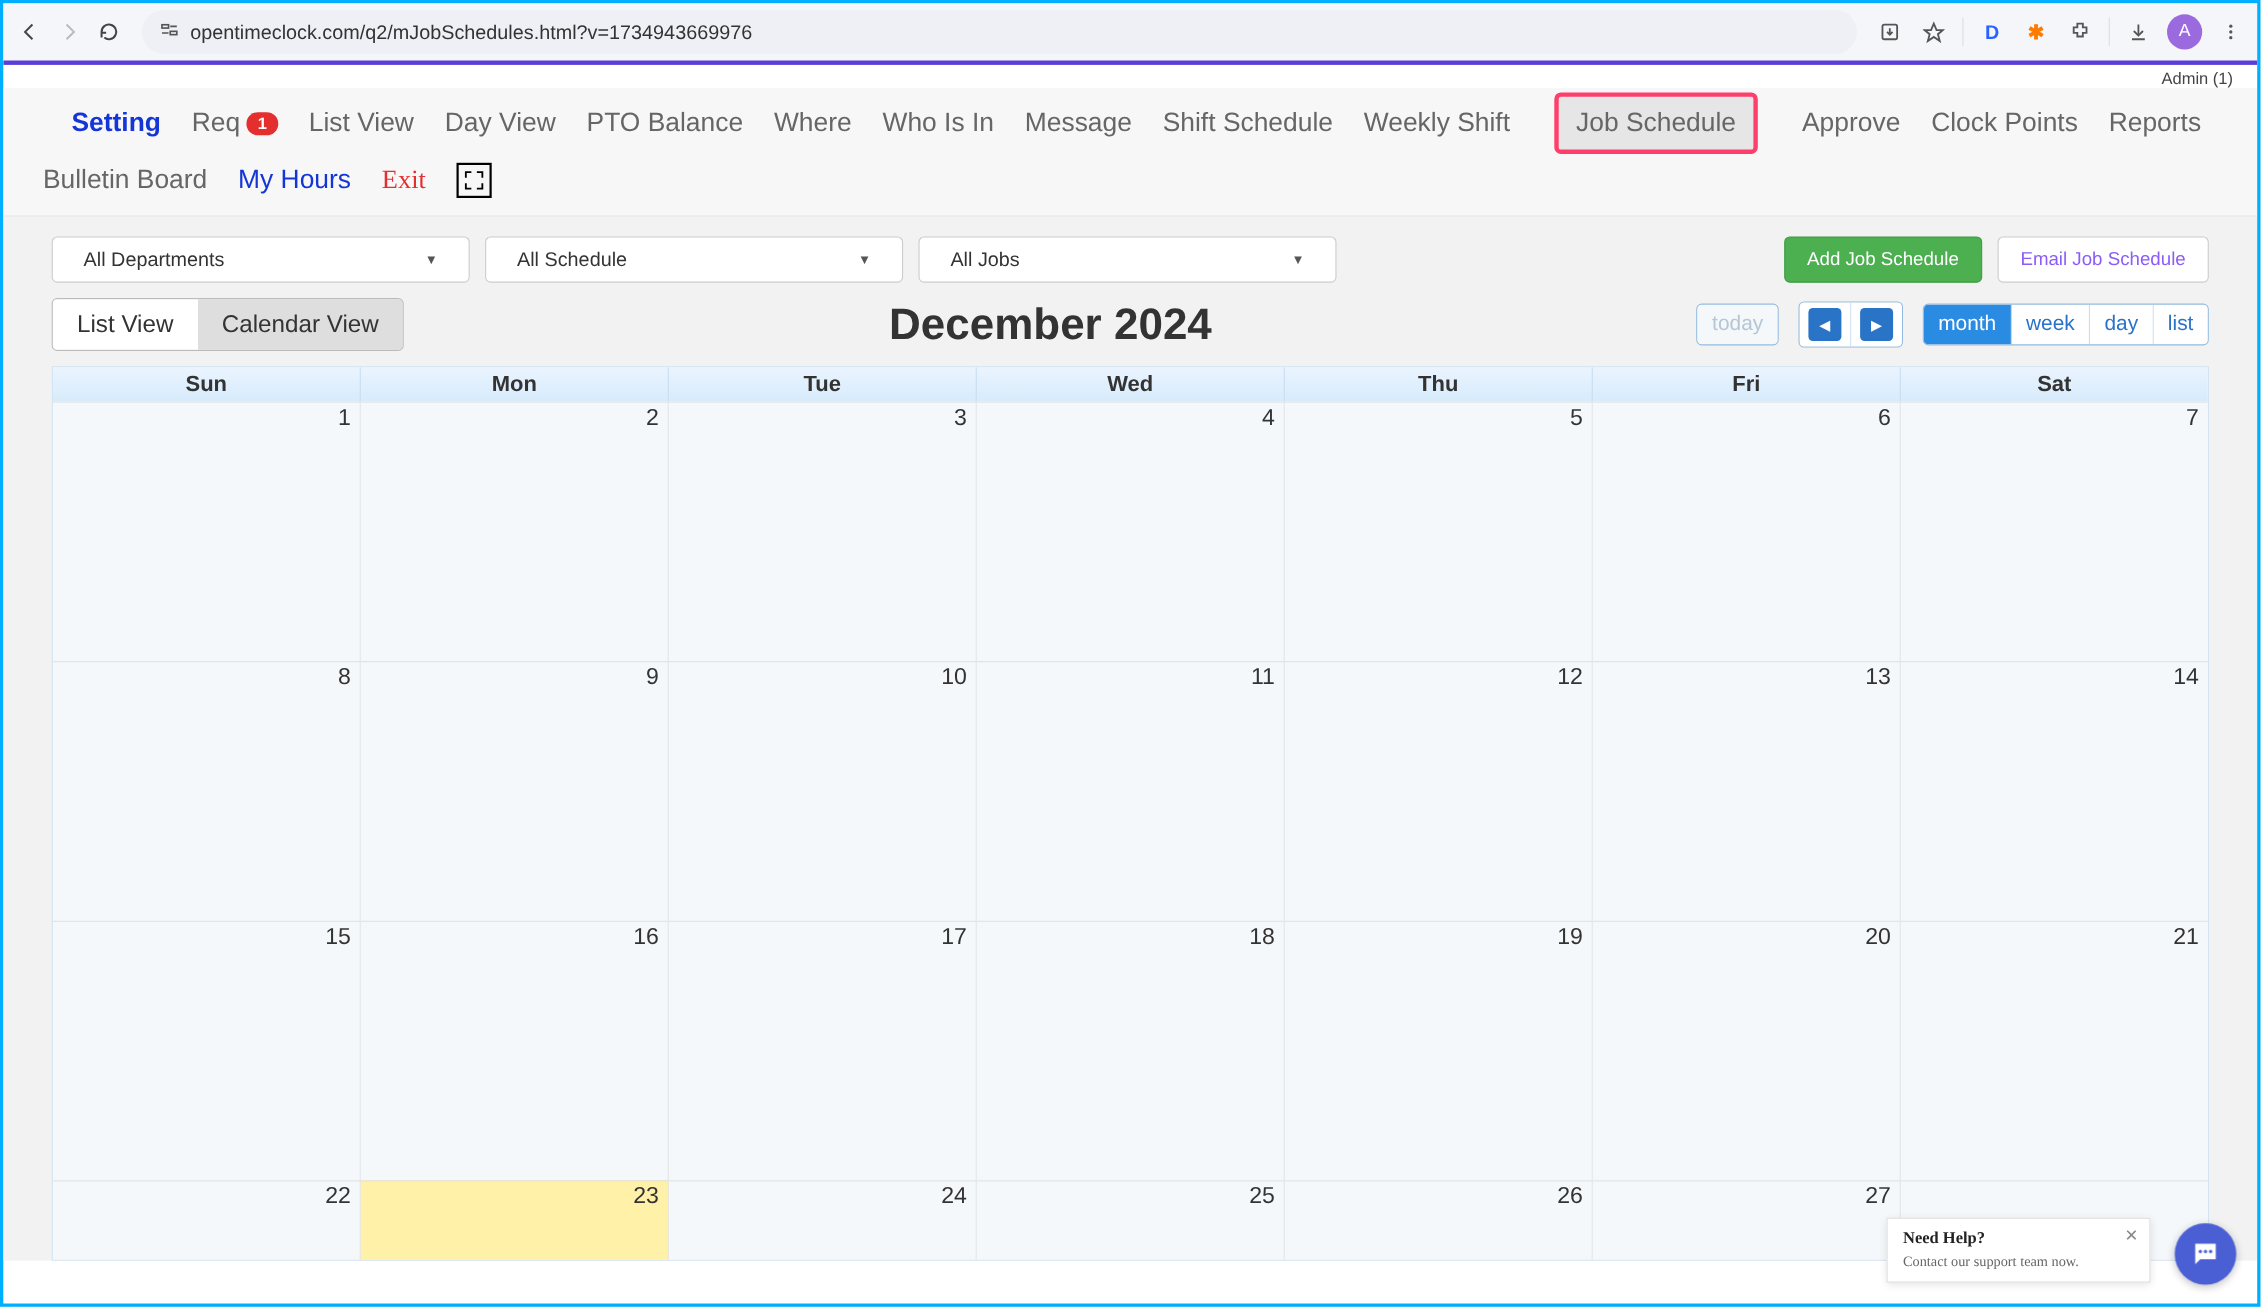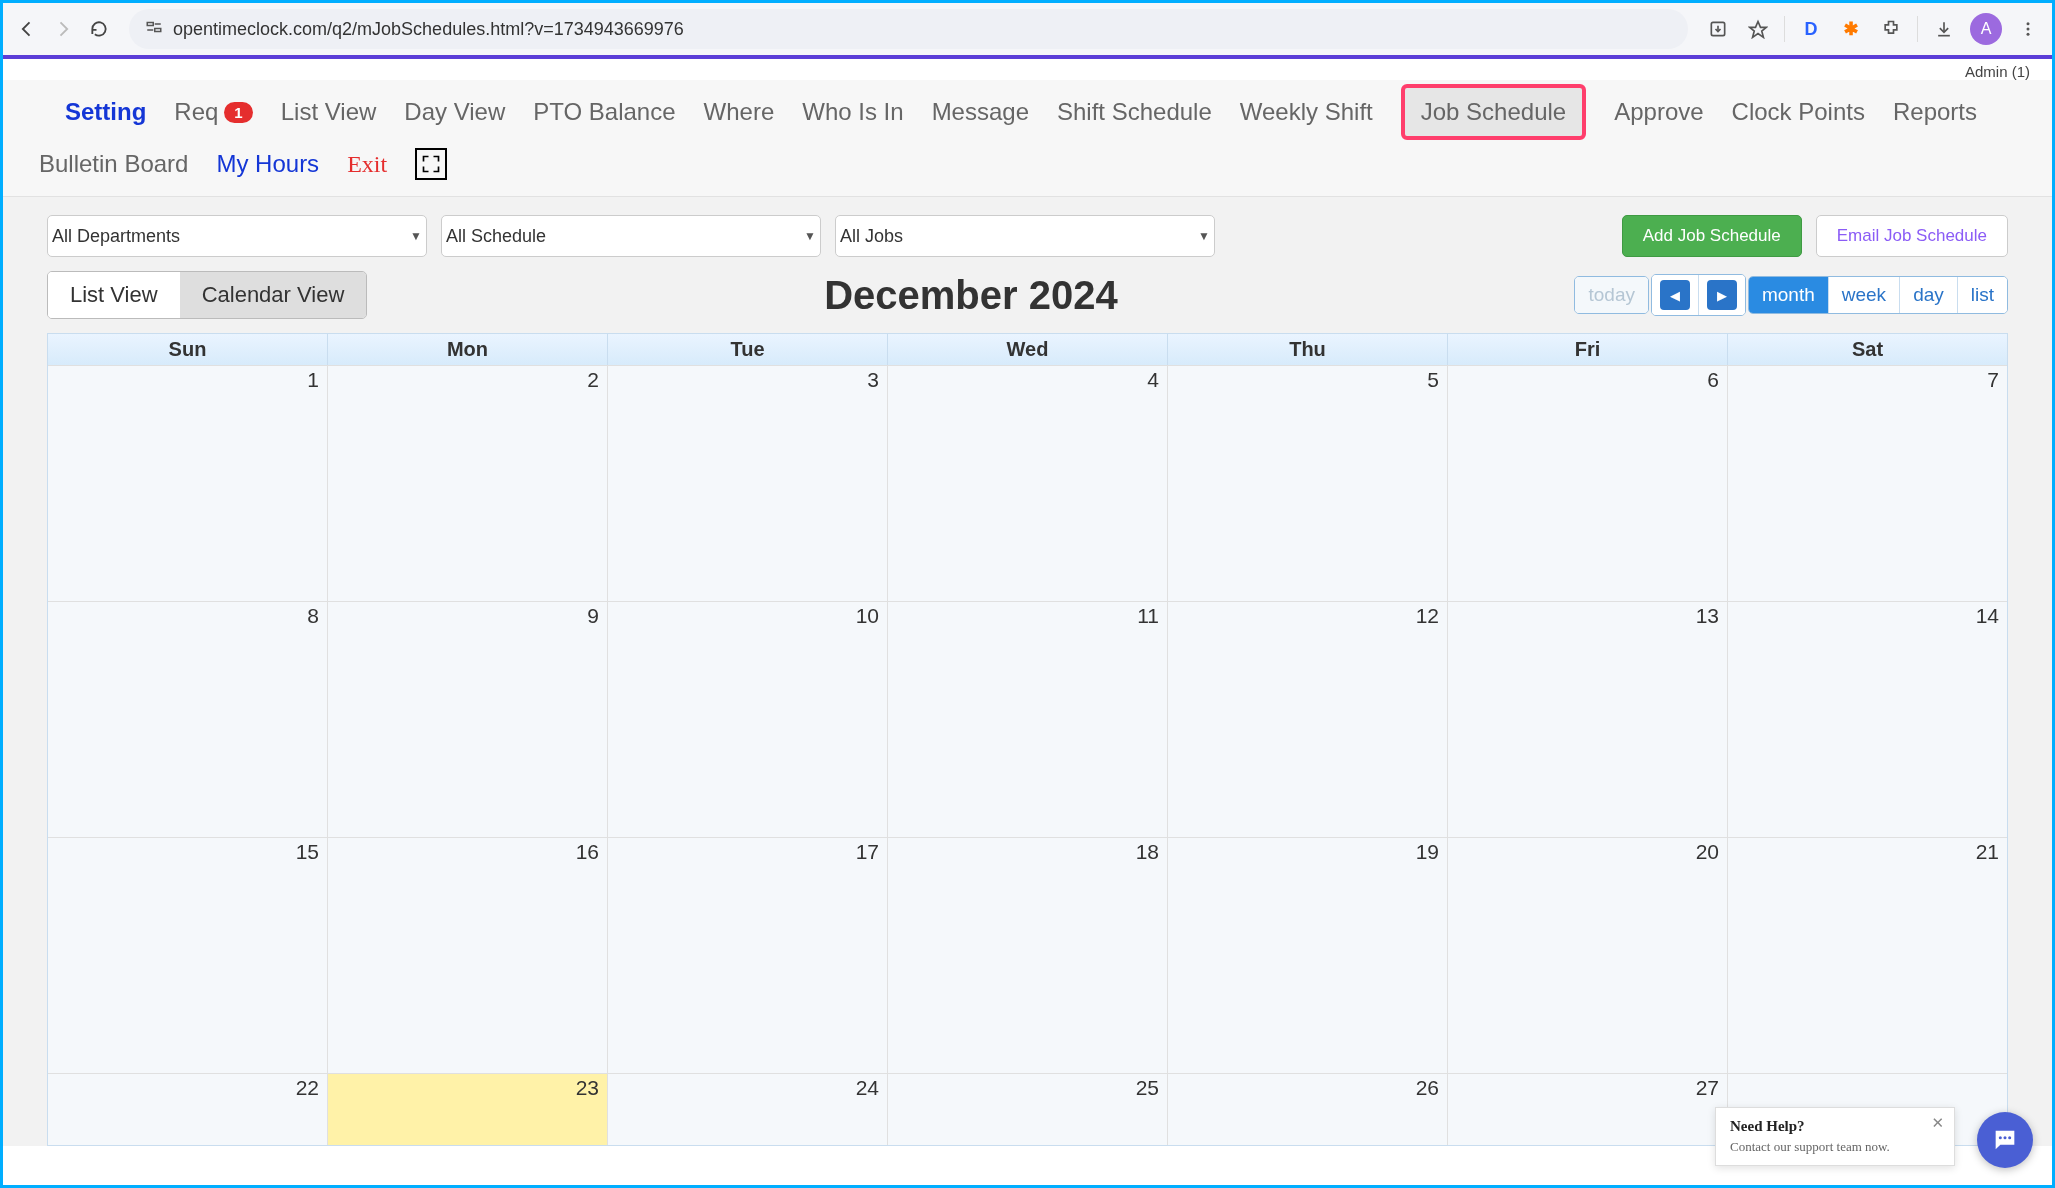--- a/index.html
+++ b/index.html
@@ -20,48 +20,48 @@
 
 .purple-border { height: 4px; background: #5b3dd7; }
 
 
 .admin-line { text-align: right; padding: 4px 22px 0 0; font-size: 15px; color: #444; }
 
 
 .nav-row { display: flex; flex-wrap: wrap; align-items: center; padding: 10px 18px 8px 18px; gap: 28px; background: #f7f7f7; }
 .nav-item { font-size: 24px; color: #666; cursor: pointer; display: flex; align-items: center; gap: 6px; }
 .nav-item.active { color: #1436d6; font-weight: bold; }
-.nav-item.highlighted { border: 4px solid #ff3e6c; border-radius: 6px; padding: 10px 16px; background: #e6e6e6; margin: -6px 0; text-align: right; }
+.nav-item.highlighted { border: 4px solid #ff3e6c; border-radius: 6px; padding: 10px 16px; background: #e6e6e6; margin: -6px 12px; text-align: right; }
 .nav-item.link { color: #1436d6; }
 .nav-item.exit { color: #e52e2e; font-family: Liberation Serif, serif; }
 .badge { background: #e52e2e; color: #fff; border-radius: 12px; padding: 2px 10px; font-size: 15px; font-weight: bold; }
 .fullscreen-icon { width: 32px; height: 32px; border: 2px solid #000; display: flex; align-items: center; justify-content: center; }
 
 
 .nav-row2 { display: flex; align-items: center; padding: 6px 26px 16px 36px; gap: 28px; background: #f7f7f7; border-bottom: 1px solid #e2e2e2; }
 
 
 .content { padding: 0 12px; background: #f2f2f2; }
 
 
 .filter-bar { display: flex; align-items: center; padding: 18px 32px 14px 32px; gap: 14px; }
-.dropdown { background: #fff; border: 1px solid #ccc; border-radius: 5px; height: 42px; display: flex; align-items: center; justify-content: space-between; padding: 0 4px; font-size: 18px; color: #333; cursor: pointer; min-width: 380px; }
+.dropdown { background: #fff; border: 1px solid #ccc; border-radius: 5px; height: 42px; display: flex; align-items: center; justify-content: space-between; padding: 0 28px; font-size: 18px; color: #333; cursor: pointer; min-width: 380px; }
 .dropdown .caret { font-size: 12px; color: #555; }
 .filter-spacer { flex: 1; }
 .btn { height: 42px; padding: 0 20px; border-radius: 5px; font-size: 17px; cursor: pointer; border: 1px solid transparent; display: flex; align-items: center; }
 .btn-green { background: #4caf50; color: #fff; border-color: #3f9a43; }
 .btn-white { background: #fff; color: #8b5cf6; border-color: #ccc; }
 
 
 .cal-header { display: flex; align-items: center; padding: 0 32px 14px 32px; }
 .view-toggle { display: flex; border: 1px solid #bbb; border-radius: 5px; overflow: hidden; }
 .view-toggle button { padding: 10px 22px; font-size: 22px; background: #fff; border: none; cursor: pointer; color: #333; }
 .view-toggle button.active { background: #dedede; }
 .cal-title { flex: 1; text-align: center; font-size: 40px; font-weight: bold; color: #333; }
-.cal-controls { display: flex; gap: 2px; align-items: center; }
+.cal-controls { display: flex; gap: 18px; align-items: center; }
 .cal-btn-group { display: flex; border-radius: 5px; overflow: hidden; border: 1px solid #90bbe0; }
 .cal-btn { padding: 7px 13px; font-size: 19px; background: #fff; border: none; cursor: pointer; color: #2a74c8; border-right: 1px solid #c9ddef; }
 .cal-btn:last-child { border-right: none; }
 .cal-btn.active { background: #2a8be2; color: #fff; }
 .cal-btn.disabled { color: #b5c6d4; background: #f4f8fb; }
 .arrow-btn { background: #2a74c8; color: #fff; width: 30px; height: 30px; display: flex; align-items: center; justify-content: center; border-radius: 4px; font-size: 13px; }
 
 
 .calendar { margin: 0 32px; border: 1px solid #c9ddef; background: #fff; }
 .cal-head { display: flex; background: linear-gradient(#eaf4ff, #d7ebfb); }

